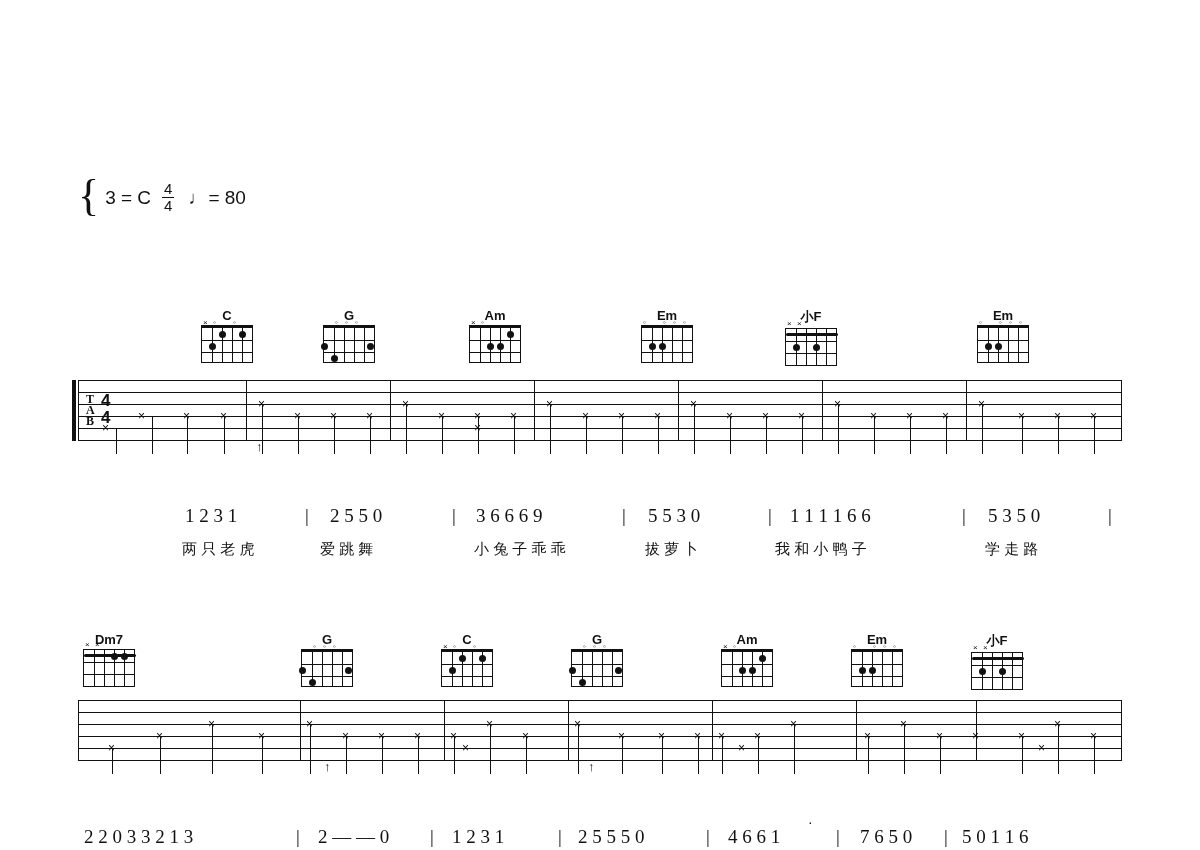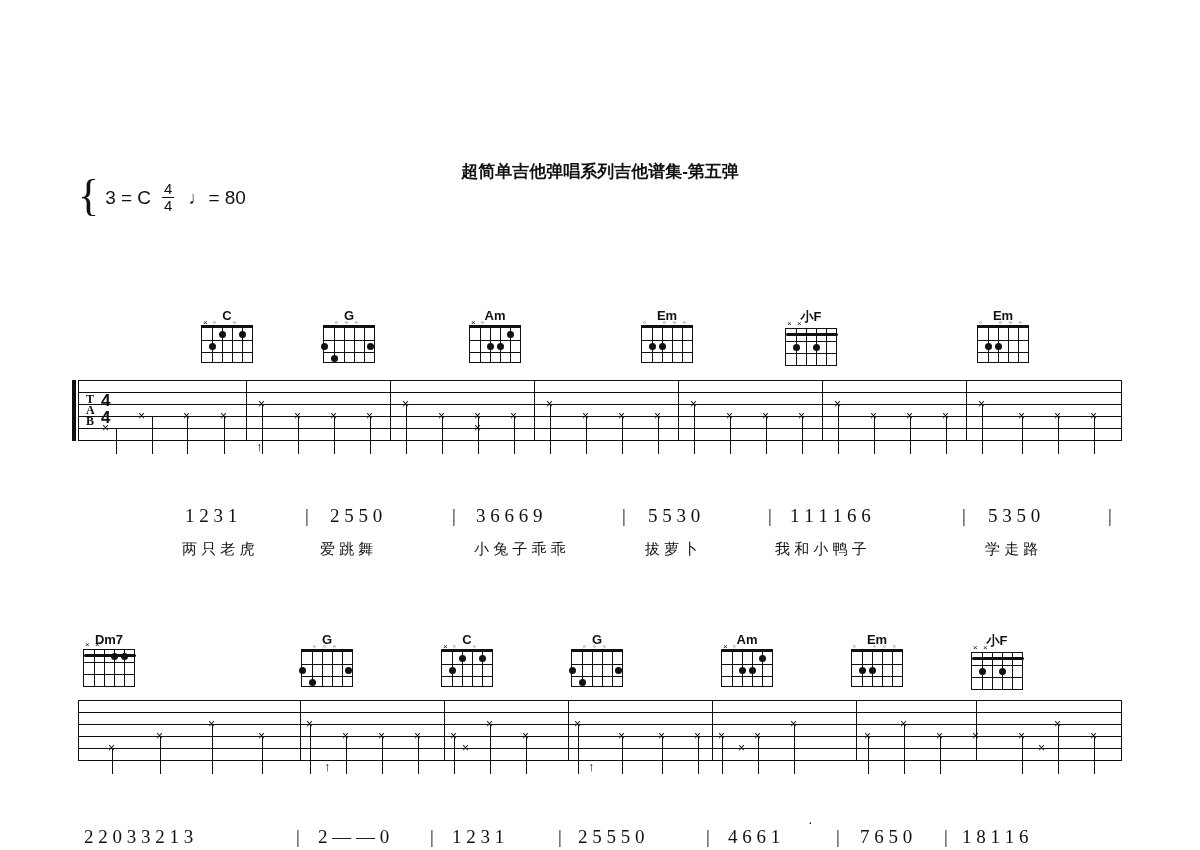--- a/index.html
+++ b/index.html
@@ -111,21 +111,20 @@
     position:absolute; font-size:15px; white-space:nowrap;
   }
   .seprow { position:absolute; font-family:"Liberation Serif", serif; font-size:19px; }
   .dotabove { position:absolute; font-size:14px; line-height:8px; }
 </style>
 </head>
 <body>
 
 <div class="sheet">
 
-  <div class="subtitle1">超简单吉他弹唱系列吉他谱集-第五弹</div>
 
   <div class="keyblock">
     <span class="brace">{</span>
     <span class="k">3 = C</span>
     <span class="frac">
       <span class="num">4</span>
       <span class="den">4</span>
     </span>
     <span class="note-glyph">♩</span>
     <span>= 80</span>
@@ -580,16 +579,16 @@
     <div class="seprow" style="left:430px; top:826px;">|</div>
     <div class="numrow" style="left:452px; top:826px;">1  2  3  1</div>
     <div class="seprow" style="left:558px; top:826px;">|</div>
     <div class="numrow" style="left:578px; top:826px;">2 5 5 5 0</div>
     <div class="seprow" style="left:706px; top:826px;">|</div>
     <div class="numrow" style="left:728px; top:826px;">4  6  6 1</div>
     <div class="dotabove" style="left:808px; top:818px;">·</div>
     <div class="seprow" style="left:836px; top:826px;">|</div>
     <div class="numrow" style="left:860px; top:826px;">7  6  5  0</div>
     <div class="seprow" style="left:944px; top:826px;">|</div>
-    <div class="numrow" style="left:962px; top:826px;">1 8 1 1 6</div>
+    <div class="numrow" style="left:962px; top:826px;">5 0 1 1 6</div>
   </div>
 
 </div>
 
 </body></html>

